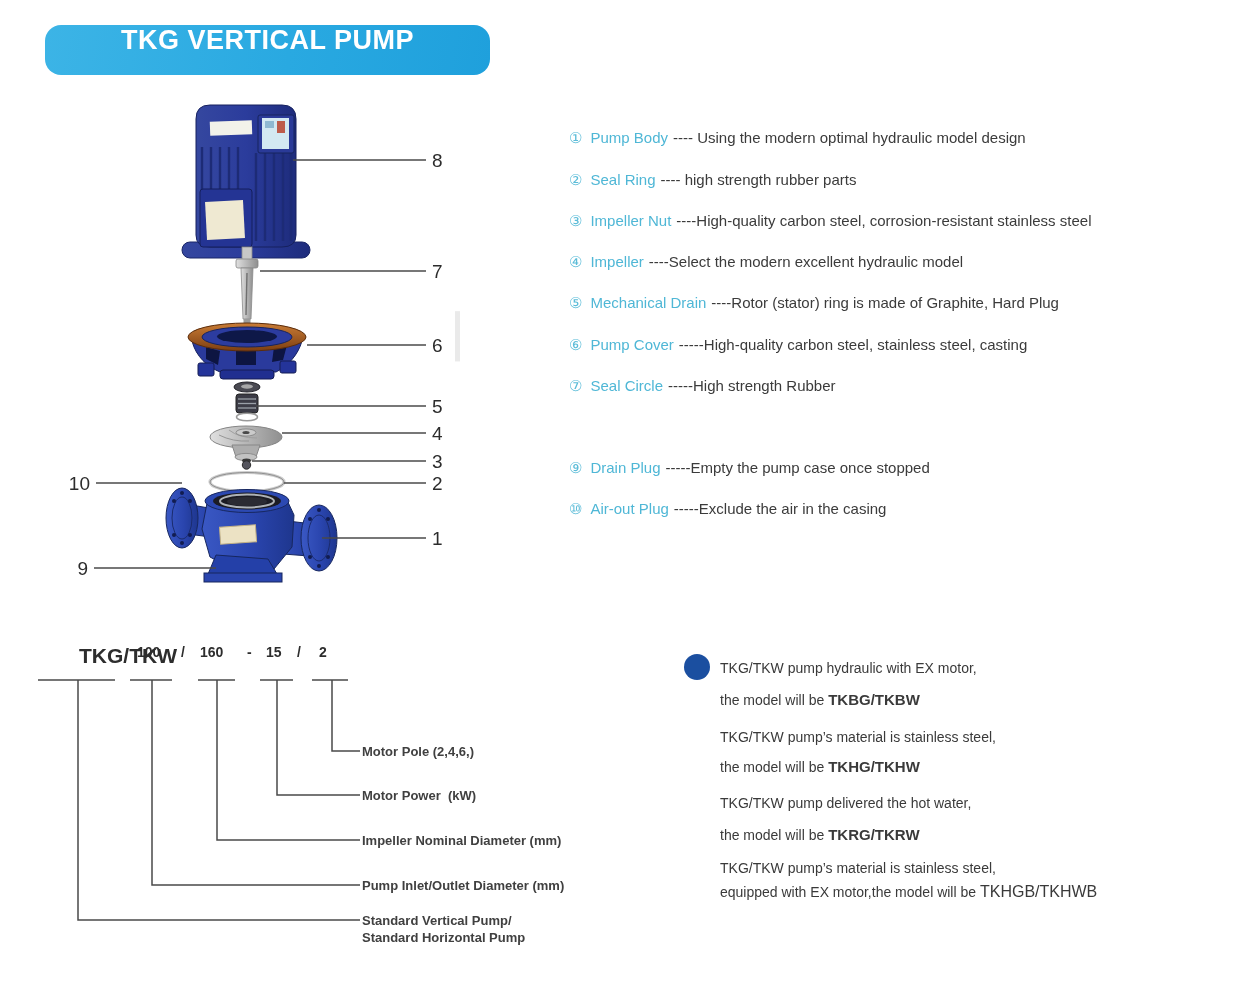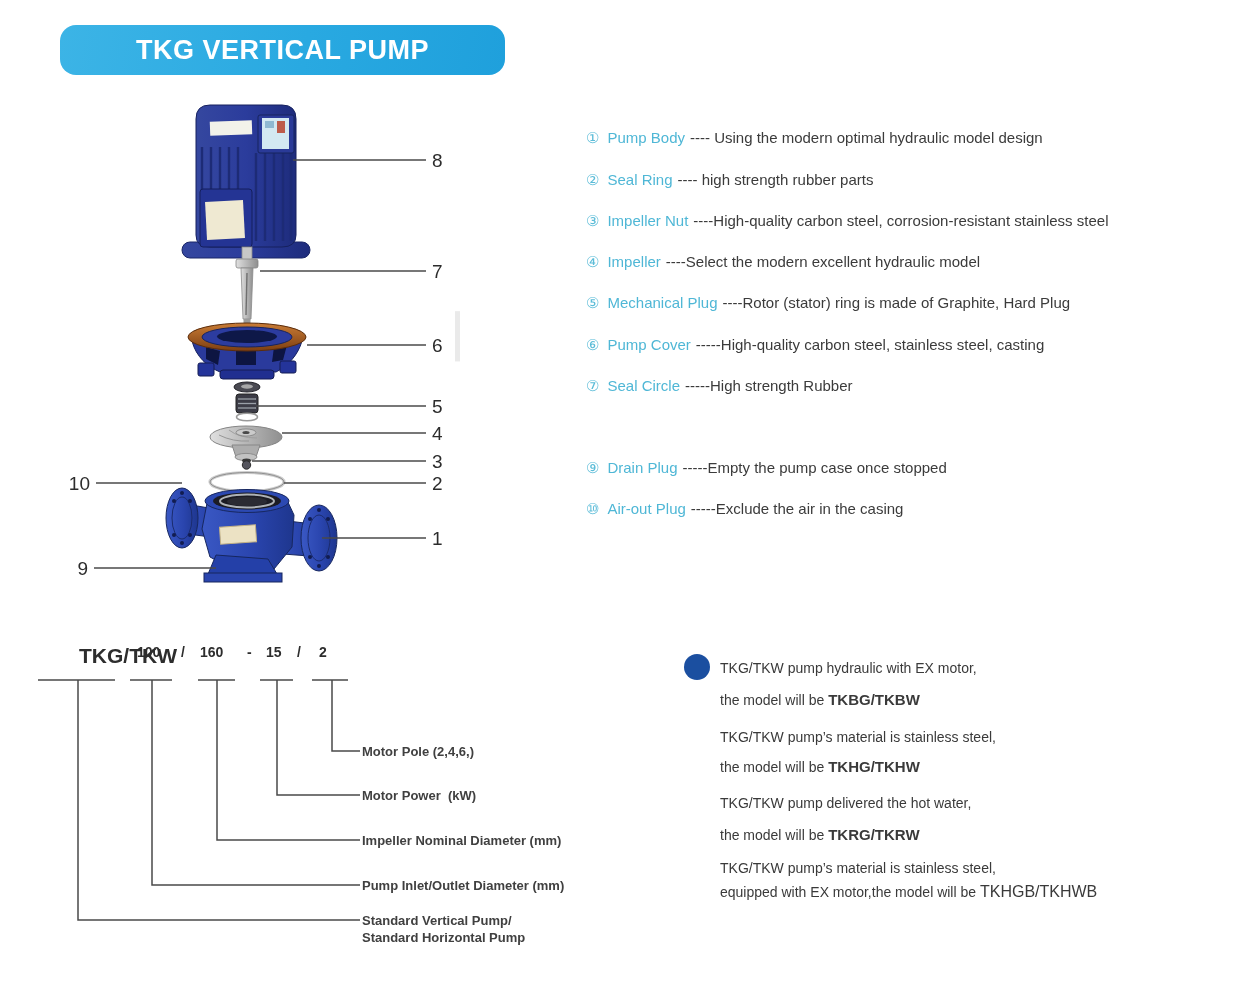--- a/index.html
+++ b/index.html
@@ -2,25 +2,25 @@
 <html><head>
 <meta charset="utf-8">
 <style>
   html,body{margin:0;padding:0;background:#ffffff;}
   .page{position:relative;width:1234px;height:1000px;background:#ffffff;
         font-family:"Liberation Sans",sans-serif;overflow:hidden;}
 
   
   .banner{position:absolute;left:45px;top:25px;width:445px;height:50px;
           background:linear-gradient(100deg,#3cb4e6 0%,#29a9e1 55%,#1fa0dc 100%);
-          border-radius:16px;display:flex;align-items:center;justify-content:center;margin-left:15px;}
+          border-radius:16px;display:flex;justify-content:center;}
   .banner span{color:#ffffff;font-weight:bold;font-size:27px;letter-spacing:.5px;}
 
   
-  .part-row{position:absolute;left:586px;white-space:nowrap;font-size:15px;line-height:20px;color:#3b3b3b;}
+  .part-row{position:absolute;left:569px;white-space:nowrap;font-size:15px;line-height:20px;color:#3b3b3b;}
   .pnum{color:#5bbcd8;font-size:15px;margin-right:8px;}
   .pname{color:#4fb7d6;margin-right:5px;}
   .pdesc{color:#3b3b3b;}
 
   
   .model-prefix{position:absolute;left:35px;top:644px;font-size:21px;font-weight:bold;color:#2d2d2d;white-space:nowrap;margin-left:44px;}
   .mseg{position:absolute;top:644px;font-size:14px;font-weight:bold;color:#2d2d2d;}
   .model-label{position:absolute;left:362px;font-size:13px;font-weight:600;color:#404040;white-space:nowrap;line-height:17px;}
 
   
@@ -205,21 +205,21 @@
   <div class="part-row" style="top:170px">
     <span class="pnum">②</span><span class="pname">Seal Ring</span><span class="pdesc">---- high strength rubber parts</span>
   </div>
   <div class="part-row" style="top:211px">
     <span class="pnum">③</span><span class="pname">Impeller Nut</span><span class="pdesc">----High-quality carbon steel, corrosion-resistant stainless steel</span>
   </div>
   <div class="part-row" style="top:252px">
     <span class="pnum">④</span><span class="pname">Impeller</span><span class="pdesc">----Select the modern excellent hydraulic model</span>
   </div>
   <div class="part-row" style="top:293px">
-    <span class="pnum">⑤</span><span class="pname">Mechanical Plug</span><span class="pdesc">----Rotor (stator) ring is made of Graphite, Hard Plug</span>
+    <span class="pnum">⑤</span><span class="pname">Mechanical Drain</span><span class="pdesc">----Rotor (stator) ring is made of Graphite, Hard Plug</span>
   </div>
   <div class="part-row" style="top:335px">
     <span class="pnum">⑥</span><span class="pname">Pump Cover</span><span class="pdesc">-----High-quality carbon steel, stainless steel, casting</span>
   </div>
   <div class="part-row" style="top:376px">
     <span class="pnum">⑦</span><span class="pname">Seal Circle</span><span class="pdesc">-----High strength Rubber</span>
   </div>
   <div class="part-row" style="top:458px">
     <span class="pnum">⑨</span><span class="pname">Drain Plug</span><span class="pdesc">-----Empty the pump case once stopped</span>
   </div>

